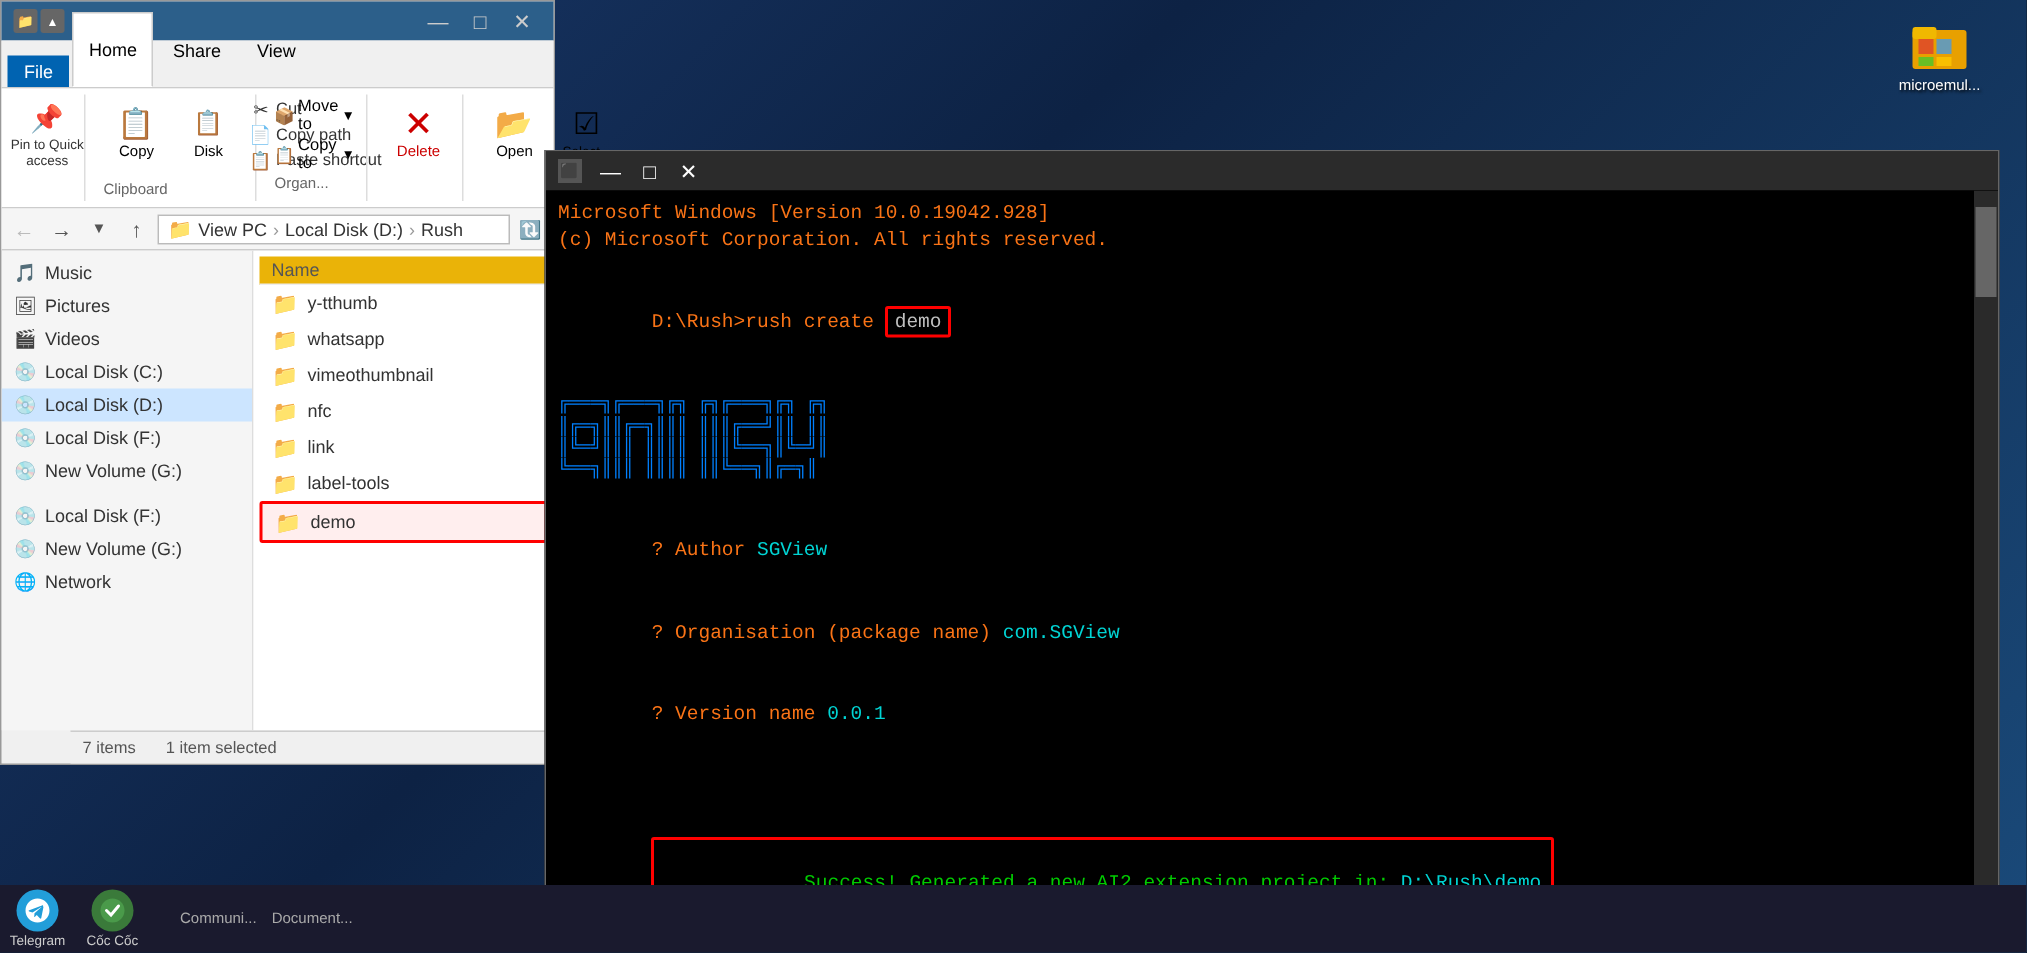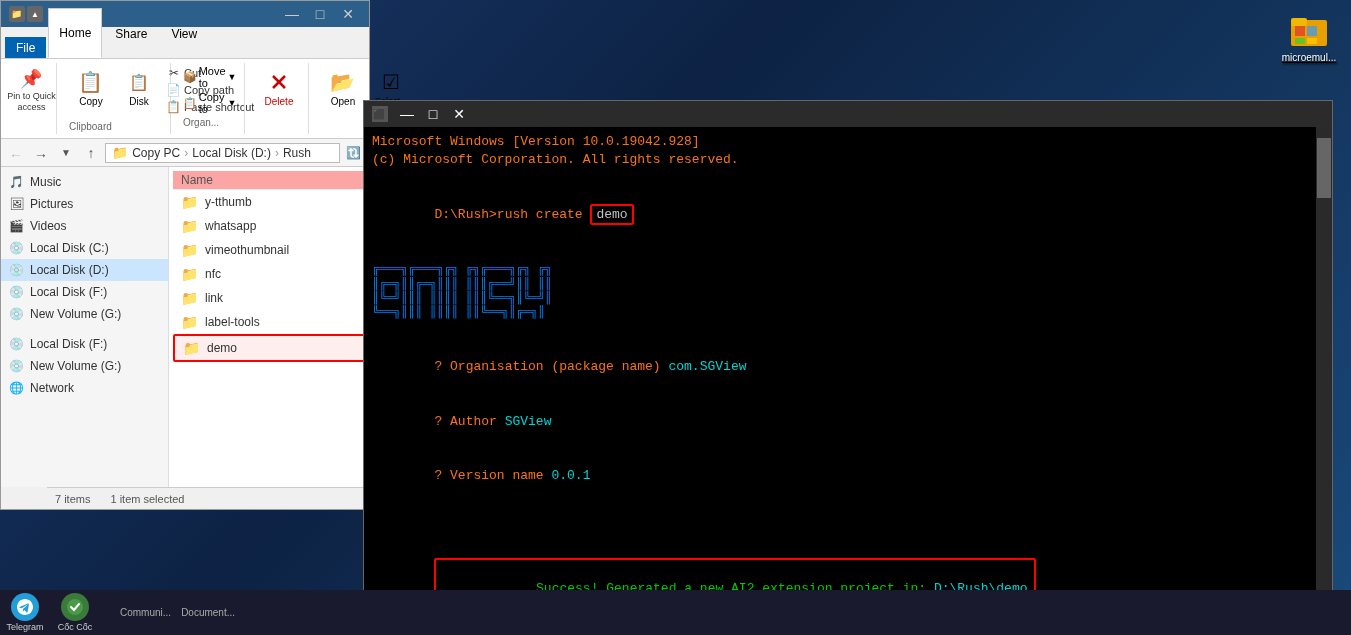--- a/index.html
+++ b/index.html
@@ -386,21 +386,21 @@
       overflow-y: auto;
       padding: 4px;
     }
 
     .file-list-header {
       display: flex;
       padding: 2px 8px;
       border-bottom: 1px solid #eee;
       font-size: 12px;
       color: #555;
-      background: #fca5a5;
+      background: #eab308;
     }
 
     .file-item {
       display: flex;
       align-items: center;
       padding: 3px 8px;
       cursor: pointer;
       gap: 6px;
       font-size: 12px;
       color: #333;
@@ -535,21 +535,21 @@
     }
 
     .delete-red { color: #cc0000; }
     .open-icon { color: #f0a000; }
   </style>
 </head>
 <body>
 
 <div class="desktop">
 
-  <div class="desktop-icon" style="position:absolute;top:10px;right:12px;text-decoration:underline;">
+  <div class="desktop-icon" style="position:absolute;top:10px;right:28px;">
     <div class="icon-graphic">
 
       <svg width="40" height="36" viewBox="0 0 40 36">
         <rect x="2" y="8" width="36" height="26" rx="2" fill="#e8a000"></rect>
         <rect x="2" y="6" width="16" height="8" rx="2" fill="#f0b800"></rect>
 
         <rect x="6" y="14" width="10" height="10" fill="#dd3333" opacity="0.7"></rect>
         <rect x="18" y="14" width="10" height="10" fill="#3399ff" opacity="0.7"></rect>
         <rect x="6" y="26" width="10" height="6" fill="#33cc33" opacity="0.7"></rect>
         <rect x="18" y="26" width="10" height="6" fill="#ffcc00" opacity="0.7"></rect>
@@ -666,21 +666,21 @@
       </div>
     </div>
 
     <div class="address-bar">
       <div class="nav-btn disabled">←</div>
       <div class="nav-btn">→</div>
       <div class="nav-btn" style="font-size:10px;">▼</div>
       <div class="nav-btn">↑</div>
       <div class="address-path">
         <span style="font-size:13px;color:#888;">📁</span>
-        <span class="path-part">Copy PC</span>
+        <span class="path-part">View PC</span>
         <span class="path-sep">›</span>
         <span class="path-part">Local Disk (D:)</span>
         <span class="path-sep">›</span>
         <span class="path-part">Rush</span>
       </div>
       <div class="nav-btn" style="font-size:12px;">🔃</div>
     </div>
 
     <div class="explorer-main">
 
@@ -800,24 +800,24 @@
 
       <div class="rush-art" style="margin: 2px 0;">
         <div>   ╔═══╗╔═══╗╔╗ ╔╗╔═══╗╔╗ ╔╗</div>
         <div>   ║╔═╗║║╔═╗║║║ ║║║╔══╝║║ ║║</div>
         <div>   ║╚═╝║║║ ║║║║ ║║║╚══╗║╚═╝║</div>
         <div>   ╚══╗║║║ ║║║║ ║║╚══╗║╔═╗║</div>
       </div>
 
       <div class="cmd-line">&nbsp;</div>
       <div class="cmd-line">
+        <span class="cmd-white">? Author </span><span class="cmd-cyan">SGView</span>
+      </div>
+      <div class="cmd-line">
         <span class="cmd-white">? Organisation (package name) </span><span class="cmd-cyan">com.SGView</span>
-      </div>
-      <div class="cmd-line">
-        <span class="cmd-white">? Author </span><span class="cmd-cyan">SGView</span>
       </div>
       <div class="cmd-line">
         <span class="cmd-white">? Version name </span><span class="cmd-cyan">0.0.1</span>
       </div>
       <div class="cmd-line">&nbsp;</div>
       <div class="cmd-line">&nbsp;</div>
 
       <div class="cmd-line">
         <span style="border:2px solid red;padding:1px 6px;border-radius:2px;display:inline-block;">
           <span class="cmd-green">  Success! Generated a new AI2 extension project in: </span><span class="cmd-cyan">D:\Rush\demo</span>

